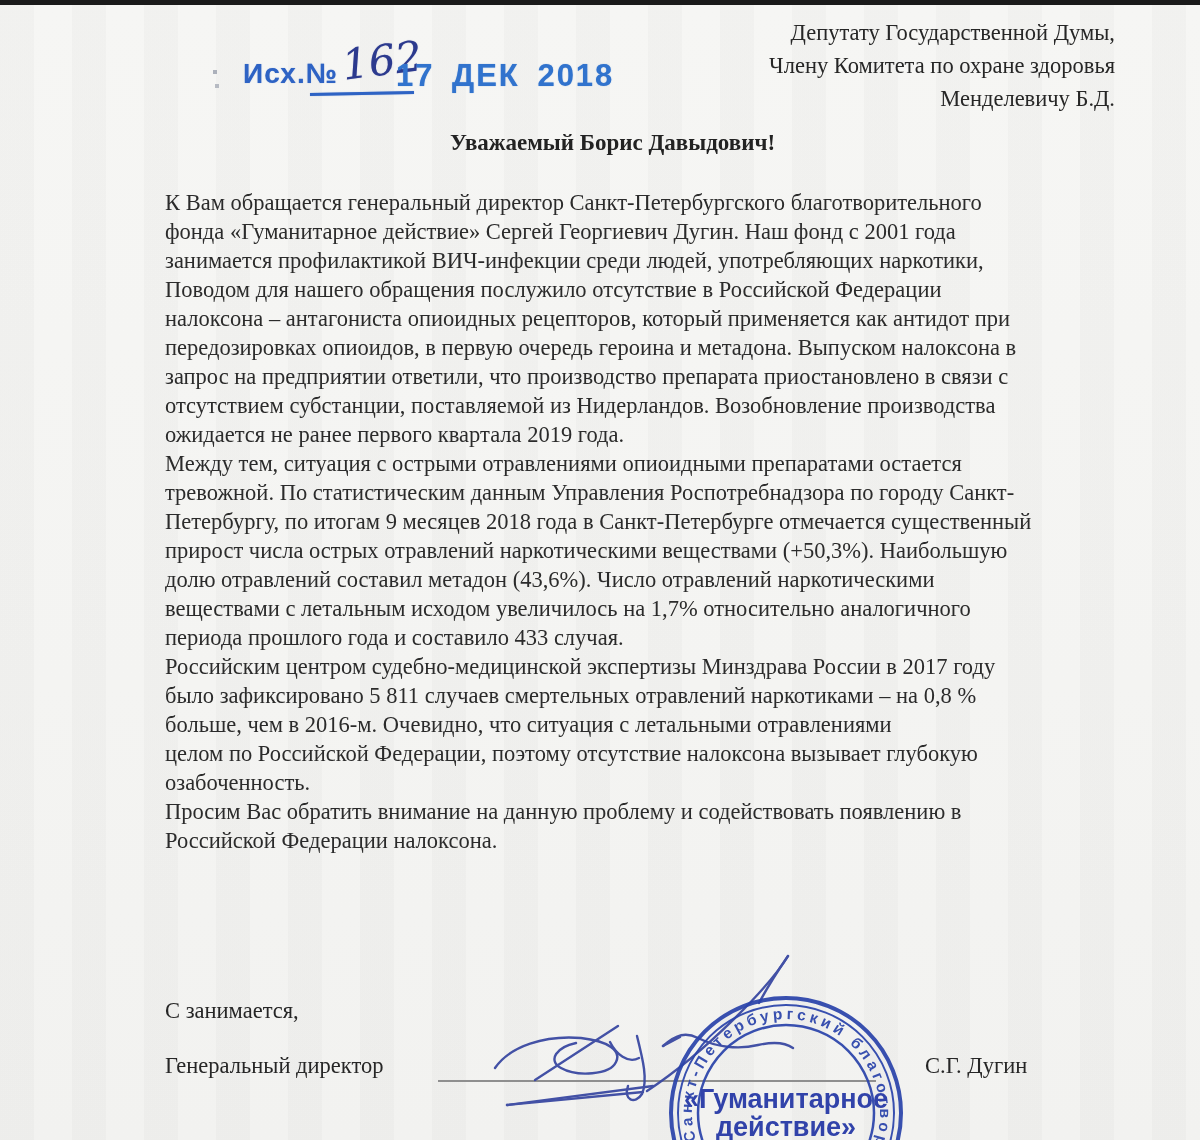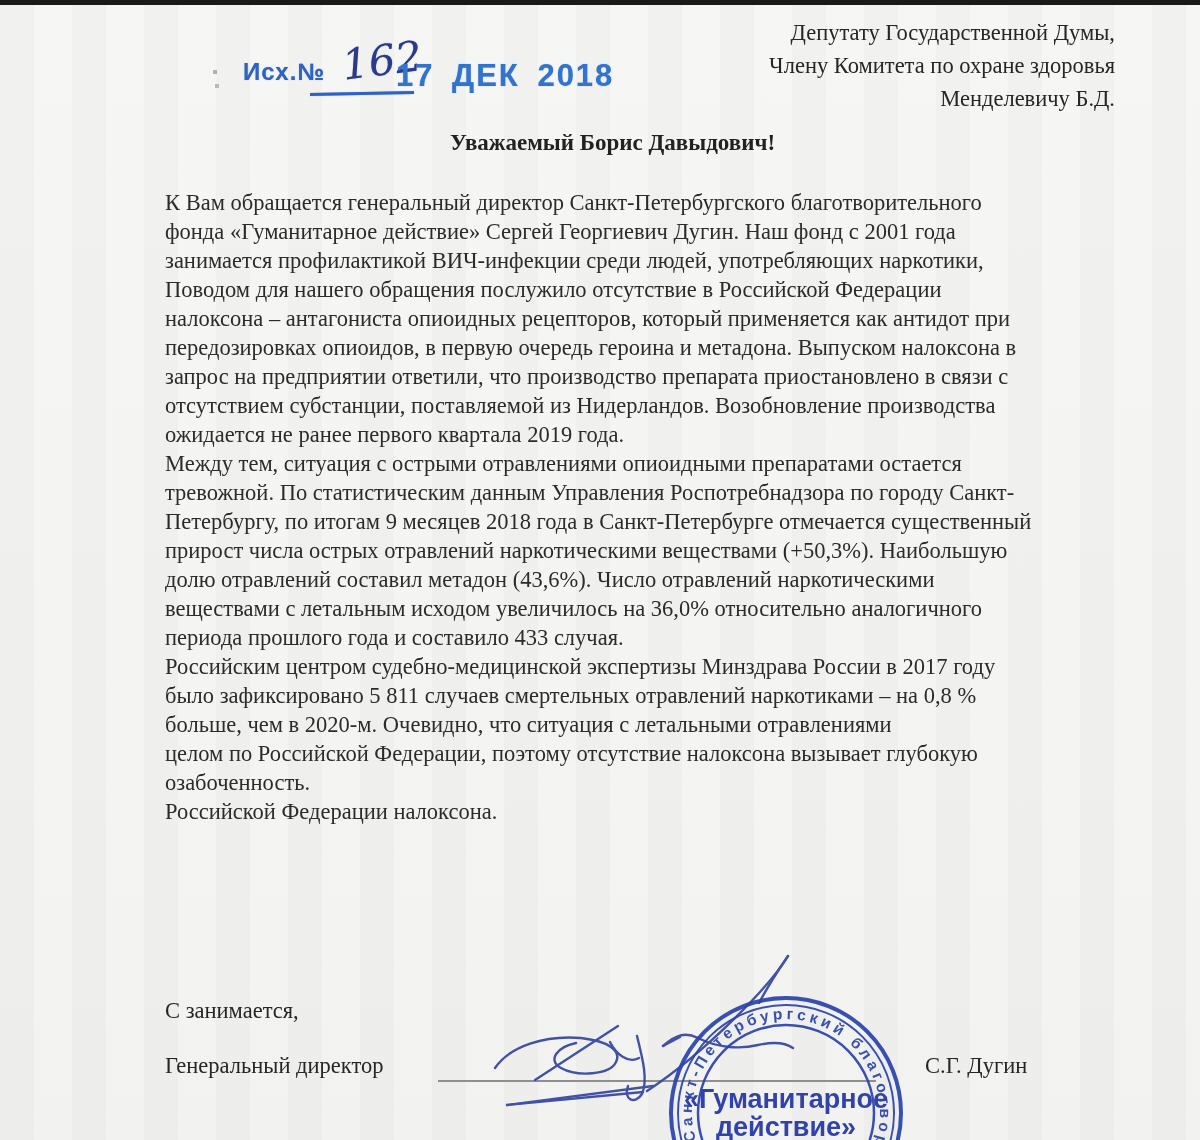--- a/index.html
+++ b/index.html
@@ -10,21 +10,21 @@
       repeating-linear-gradient(90deg, rgba(0,0,0,0.018) 0 34px, rgba(255,255,255,0.02) 34px 72px),
       linear-gradient(180deg,#f6f6f4 0%,#f4f4f2 60%,#f2f2f0 100%);
     color:#2b2b2b;
   }
   .abs{position:absolute;}
   
   #top-band{left:0;top:0;width:1200px;height:5px;background:#1a1a1a;}
   
   #stamp-out{left:243px;top:58px;color:#2e63c4;}
   #stamp-out .lbl{
-    font-family:"Liberation Sans",sans-serif;font-weight:bold;font-size:24px;
+    font-family:"Liberation Sans",sans-serif;font-weight:bold;font-size:28px;
     text-shadow:0 0 1px rgba(46,99,196,.55);letter-spacing:1px;
   }
   #stamp-underline{left:310px;top:92px;width:104px;height:3px;background:#2e63c4;
     transform:rotate(-1deg);box-shadow:0 0 1px rgba(46,99,196,.5);}
   #stamp-number{left:342px;top:36px;font-family:"DejaVu Serif",serif;font-style:italic;
     font-size:42px;color:#2c3a8e;transform:rotate(-7deg);text-shadow:0 0 1px rgba(44,58,142,.4);}
   #stamp-date{left:396px;top:58px;font-family:"Liberation Sans",sans-serif;font-weight:bold;
     font-size:31px;color:#3173cd;letter-spacing:2px;word-spacing:7px;
     text-shadow:0 0 1px rgba(49,115,205,.6);transform:scaleY(1.04);}
   #scan-dots{left:213px;top:70px;width:4px;height:4px;background:#9aa0ad;
@@ -77,27 +77,28 @@
       <div class="line">налоксона – антагониста опиоидных рецепторов, который применяется как антидот при</div>
       <div class="line">передозировках опиоидов, в первую очередь героина и метадона. Выпуском налоксона в</div>
       <div class="line">запрос на предприятии ответили, что производство препарата приостановлено в связи с</div>
       <div class="line">отсутствием субстанции, поставляемой из Нидерландов. Возобновление производства</div>
       <div class="line">ожидается не ранее первого квартала 2019 года.</div>
       <div class="line">Между тем, ситуация с острыми отравлениями опиоидными препаратами остается</div>
       <div class="line">тревожной. По статистическим данным Управления Роспотребнадзора по городу Санкт-</div>
       <div class="line">Петербургу, по итогам 9 месяцев 2018 года в Санкт-Петербурге отмечается существенный</div>
       <div class="line">прирост числа острых отравлений наркотическими веществами (+50,3%). Наибольшую</div>
       <div class="line">долю отравлений составил метадон (43,6%). Число отравлений наркотическими</div>
-      <div class="line">веществами с летальным исходом увеличилось на 36,0% относительно аналогичного</div>
+      <div class="line">веществами с летальным исходом увеличилось на 1,7% относительно аналогичного</div>
       <div class="line">периода прошлого года и составило 433 случая.</div>
       <div class="line">Российским центром судебно-медицинской экспертизы Минздрава России в 2017 году</div>
       <div class="line">было зафиксировано 5 811 случаев смертельных отравлений наркотиками – на 0,8 %</div>
-      <div class="line">больше, чем в 2020-м. Очевидно, что ситуация с летальными отравлениями</div>
+      <div class="line">больше, чем в 2016-м. Очевидно, что ситуация с летальными отравлениями</div>
       <div class="line">целом по Российской Федерации, поэтому отсутствие налоксона вызывает глубокую</div>
       <div class="line">озабоченность.</div>
+      <div class="line">Просим Вас обратить внимание на данную проблему и содействовать появлению в</div>
       <div class="line">Российской Федерации налоксона.</div>
     </div>
 
   <div class="abs" id="regards">С занимается,</div>
   <div class="abs" id="position">Генеральный директор</div>
   <div class="abs" id="sig-line"></div>
   <div class="abs" id="sig-name">С.Г. Дугин</div>
 
   <svg class="abs" id="signature-svg" width="515" height="210" viewBox="0 0 515 210">
     <g fill="none" stroke="#3a49a2" stroke-width="2.4" stroke-linecap="round" stroke-linejoin="round" opacity="0.95">

